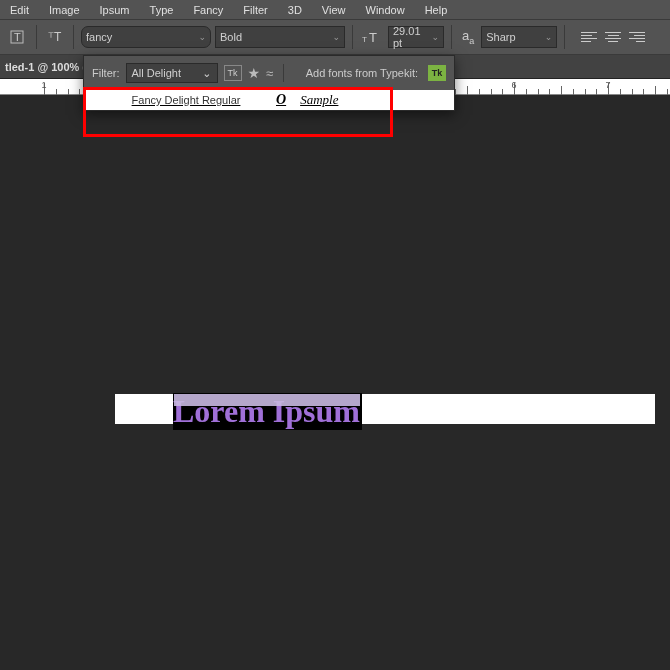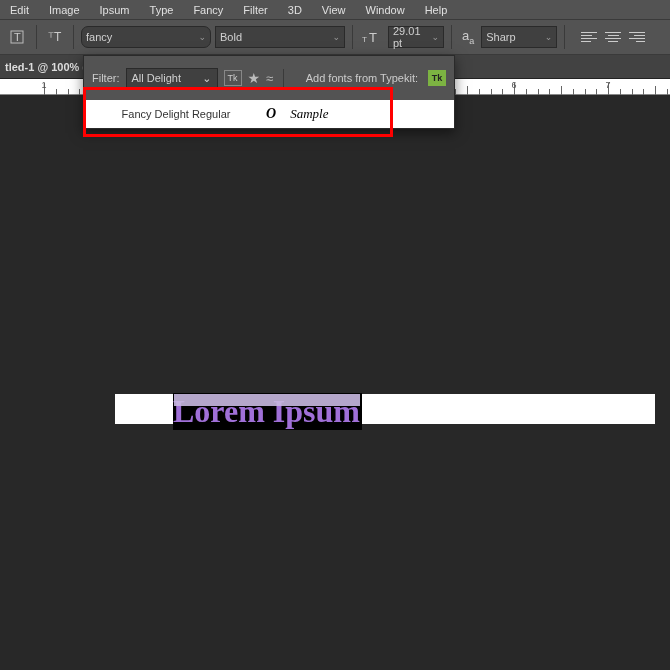--- a/index.html
+++ b/index.html
@@ -25,30 +25,30 @@
 .aa-label { color: #ccc; font-size: 13px; margin: 0 3px; }
 
 .align-group { display: flex; gap: 2px; margin-left: 6px; }
 .align-btn { width: 22px; height: 22px; display: flex; flex-direction: column; justify-content: center; padding: 0 3px; gap: 2px; }
 .align-btn .line { height: 1px; background: #ccc; }
 
 .tab-bar { background: #424242; height: 24px; display: flex; align-items: center; padding-left: 5px; border-bottom: 1px solid #222; }
 .tab { color: #ddd; font-size: 11px; font-weight: bold; }
 
 .font-panel { position: absolute; top: 55px; left: 83px; background: #535353; border: 1px solid #2a2a2a; width: 372px; z-index: 10; box-shadow: 0 4px 12px rgba(0,0,0,0.5); }
-.font-panel-header { height: 44px; display: flex; align-items: center; padding: 0 8px; gap: 6px; }
+.font-panel-header { height: 34px; display: flex; align-items: center; padding: 0 8px; gap: 6px; }
 .font-panel-header .label { color: #ccc; font-size: 11px; }
 .filter-dd { background: #404040; border: 1px solid #2a2a2a; height: 20px; width: 92px; color: #d0d0d0; font-size: 11px; display: flex; align-items: center; padding: 0 5px; }
 .tk-icon { width: 18px; height: 16px; border: 1px solid #888; color: #ccc; font-size: 9px; display: flex; align-items: center; justify-content: center; }
 .star-icon { color: #bbb; font-size: 14px; }
 .approx-icon { color: #bbb; font-size: 13px; }
 .typekit-link { color: #ccc; font-size: 11px; margin-left: auto; }
 .tk-badge { width: 18px; height: 16px; background: #7cb342; color: #222; font-size: 9px; font-weight: bold; display: flex; align-items: center; justify-content: center; margin-left: 4px; }
 
-.font-row { background: #fff; height: 28px; display: flex; align-items: center; padding: 0 2px; }
+.font-row { background: #fff; height: 20px; display: flex; align-items: center; padding: 0 12px; text-decoration: underline; }
 .font-name { color: #333; font-size: 11px; flex: 0 0 180px; text-align: center; }
 .font-glyph { font-style: italic; font-weight: bold; font-family: Georgia, serif; font-size: 14px; color: #000; margin-right: 14px; }
 .font-sample { font-style: italic; font-family: 'Brush Script MT', cursive; font-size: 13px; color: #000; }
 
 .highlight-box { position: absolute; top: 87px; left: 83px; width: 310px; height: 50px; border: 3px solid #ff0000; z-index: 11; pointer-events: none; }
 
 .ruler-h { position: absolute; top: 79px; left: 0; width: 670px; height: 16px; background: #fff; border-bottom: 1px solid #888; z-index: 1; }
 .ruler-h .tick { position: absolute; top: 10px; width: 1px; height: 6px; background: #666; }
 .ruler-h .tick.major { top: 4px; height: 12px; }
 .ruler-h .label { position: absolute; top: 1px; font-size: 9px; color: #555; transform: translateX(-50%); }

